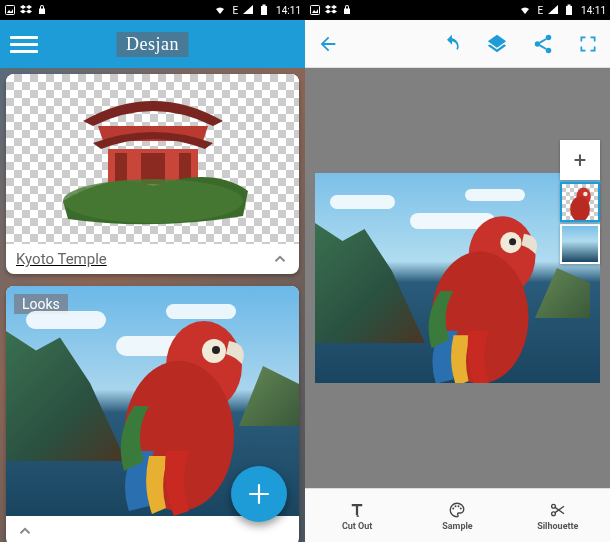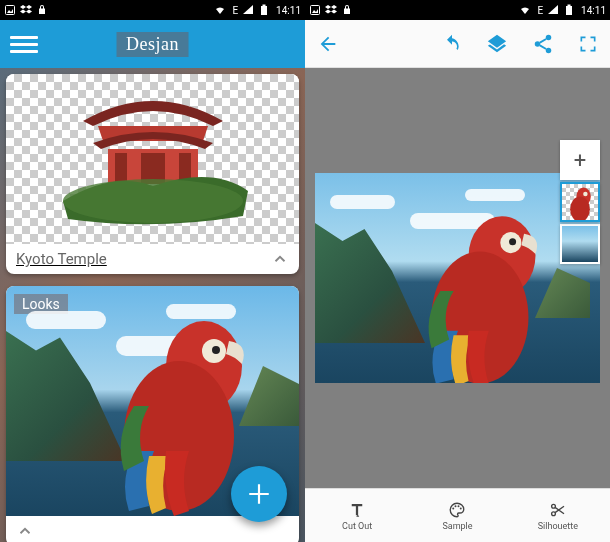--- a/index.html
+++ b/index.html
@@ -296,21 +296,21 @@
     }
     .tool {
       display: flex;
       flex-direction: column;
       align-items: center;
       gap: 2px;
       cursor: pointer;
       flex: 1;
     }
     .tool svg { width: 18px; height: 18px; fill: #444; }
-    .tool-label { font-size: 9px; color: #555; text-align: center; }
+    .tool-label { font-size: 9px; color: #555; text-align: center; font-weight: bold; }
   </style>
 </head>
 <body>
 
 <div class="screen screen-left">
   <div class="status-bar">
     <div class="status-left">
       <svg class="sicon" viewBox="0 0 24 24">
           <rect x="3" y="3" width="18" height="18" rx="2" fill="none" stroke="#fff" stroke-width="2"></rect>
           <polygon points="6,18 10,12 14,16 18,10 18,18" fill="#fff"></polygon>

